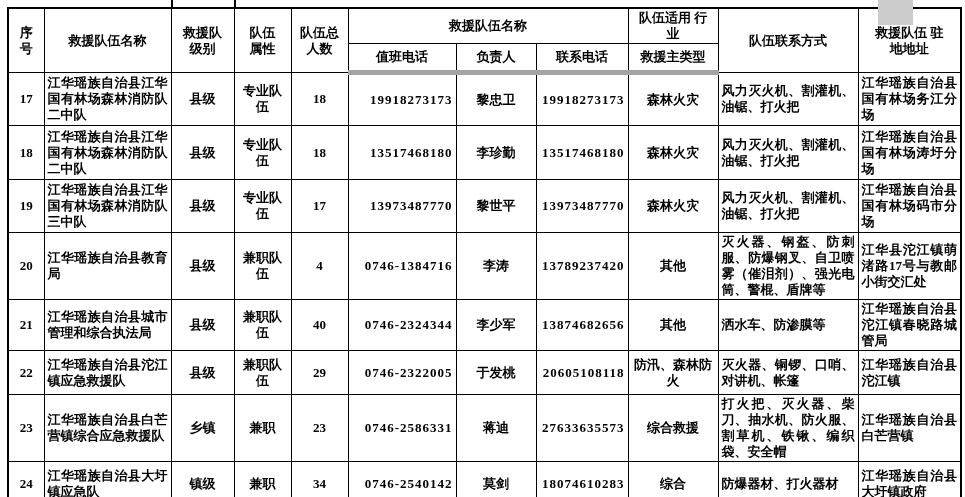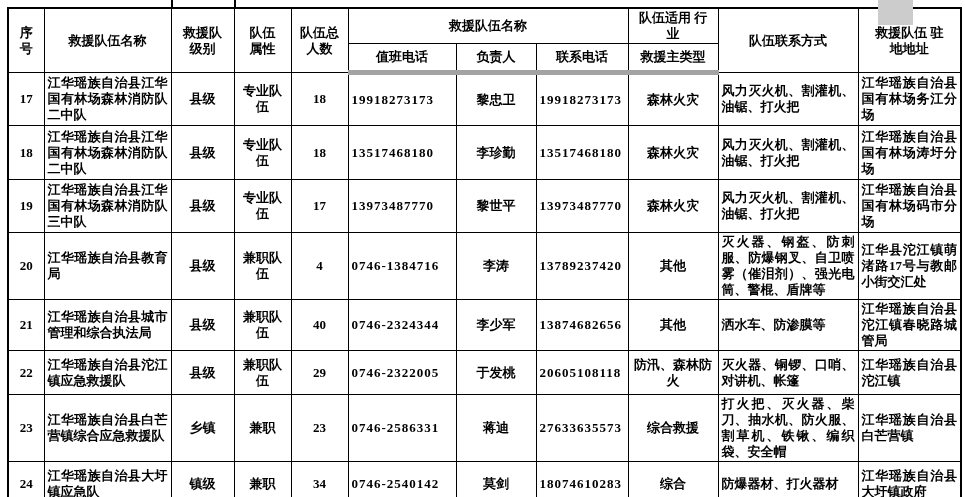--- a/index.html
+++ b/index.html
@@ -34,21 +34,21 @@
     overflow: hidden;
     word-break: break-all;
   }
   
   table.roster { border: 2px solid #000; }
   table.roster thead tr.h2 th { border-bottom: 5px solid #a3a3a3; }
 
   th.hdr { text-align: center; white-space: pre-line; }
   td.c  { text-align: center; }
   td.l  { text-align: justify; text-justify: inter-character; }
-  td.num { letter-spacing: 1px; text-align: left; }
+  td.num { letter-spacing: 1px; text-align: right; }
 
   
   .stub {
     position: absolute;
     top: 0;
     width: 2px;
     height: 9px;
     background: #000;
   }
   .gray-block {

